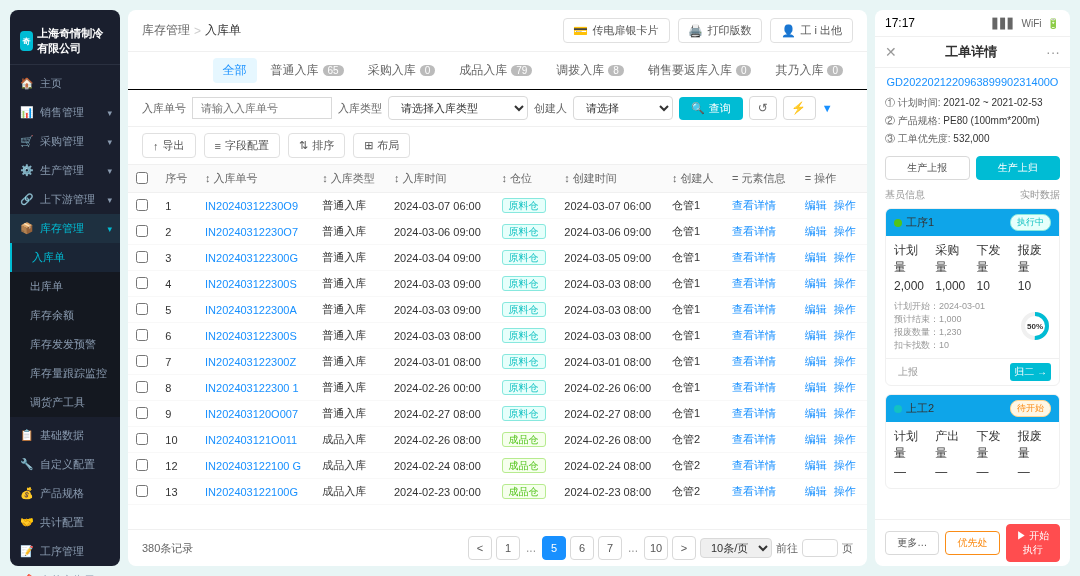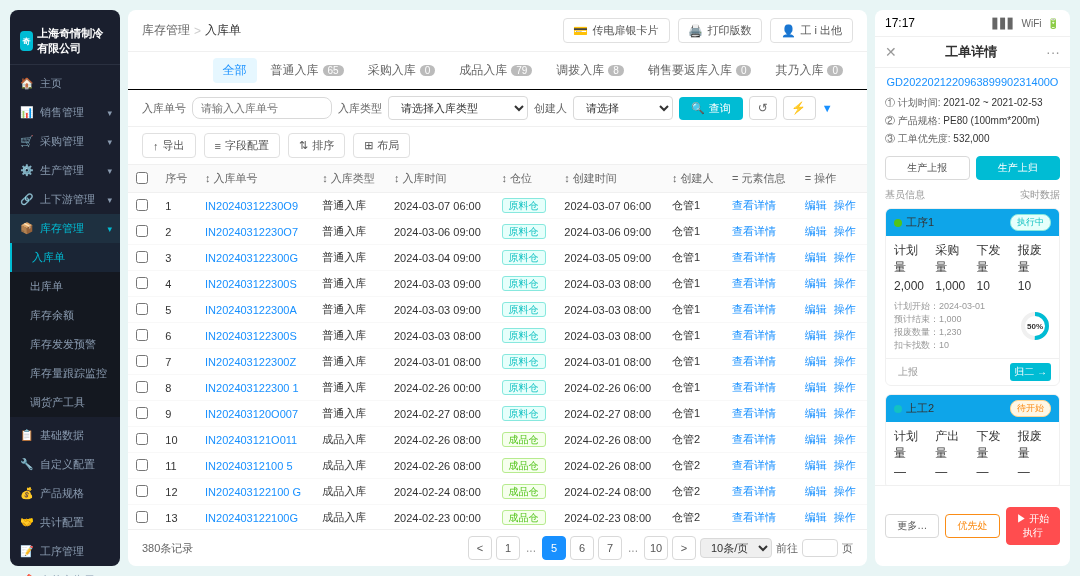--- a/index.html
+++ b/index.html
@@ -33,21 +33,21 @@
     .header-btn-icon { font-size: 12px; }
 
     
     .tab-bar { display: flex; gap: 4px; padding: 6px 14px; border-bottom: 1px solid #000000; justify-content: flex-end; }
     .tab { padding: 4px 10px; border-radius: 4px; cursor: pointer; font-size: 12px; color: #666; display: flex; align-items: center; gap: 4px; }
     .tab.active { background: #e6f7ff; color: #1890ff; }
     .tab-count { background: #bbb; color: white; border-radius: 8px; padding: 0 5px; font-size: 10px; }
 
     
     .filter-row { display: flex; align-items: center; gap: 6px; padding: 6px 14px; border-bottom: 1px solid #f0f0f0; flex-wrap: wrap; }
-    .filter-input { border: 1px solid #d9d9d9; border-radius: 8px; padding: 4px 8px; font-size: 11px; color: #333; width: 140px; }
+    .filter-input { border: 1px solid #d9d9d9; border-radius: 0; padding: 4px 8px; font-size: 11px; color: #333; width: 140px; }
     .filter-select { border: 1px solid #d9d9d9; border-radius: 4px; padding: 4px 8px; font-size: 11px; color: #333; width: 140px; background: white; }
     .filter-label { font-size: 11px; color: #666; white-space: nowrap; }
     .search-btn { background: #00bcd4; color: white; border: none; border-radius: 4px; padding: 4px 12px; font-size: 11px; cursor: pointer; display: flex; align-items: center; gap: 4px; }
     .icon-btn { border: 1px solid #d9d9d9; border-radius: 4px; padding: 4px 8px; cursor: pointer; color: #666; background: white; font-size: 12px; }
     .filter-more { display: flex; align-items: center; gap: 4px; color: #1890ff; font-size: 11px; cursor: pointer; }
 
     
     .toolbar { display: flex; align-items: center; gap: 8px; padding: 6px 14px; border-bottom: 1px solid #f0f0f0; }
     .toolbar-btn { display: flex; align-items: center; gap: 4px; padding: 4px 10px; border: 1px solid #e0e0e0; border-radius: 4px; cursor: pointer; font-size: 11px; color: #555; background: white; }
 
@@ -106,21 +106,21 @@
     .badge-pending { background: #fff7e6; color: #fa8c16; border: 1px solid #ffd591; }
     .rp-step-body { padding: 6px 8px; }
     .rp-step-row { display: flex; justify-content: space-between; font-size: 12px; color: #666; margin-bottom: 3px; }
     .rp-step-row span { color: #333; }
     .rp-progress-row { display: flex; align-items: center; gap: 6px; margin-top: 4px; }
     .progress-circle { width: 32px; height: 32px; border-radius: 50%; display: flex; align-items: center; justify-content: center; font-size: 9px; font-weight: bold; position: relative; flex-shrink: 0; }
     .rp-step-foot { display: flex; justify-content: space-between; padding: 4px 8px; border-top: 1px solid #f0f0f0; }
     .rp-foot-btn { font-size: 10px; color: #999; cursor: pointer; padding: 2px 4px; border-radius: 3px; }
     .rp-foot-btn.active { background: #00bcd4; color: white; }
 
-    .rp-bottom-actions { display: flex; gap: 6px; padding: 21px 10px; border-top: 1px solid #f0f0f0; align-items: center; }
+    .rp-bottom-actions { display: flex; gap: 6px; padding: 4px 10px; border-top: 1px solid #f0f0f0; align-items: center; }
     .rp-bottom-btn { flex: 1; padding: 4px 6px; border: 1px solid #d9d9d9; border-radius: 4px; font-size: 10px; cursor: pointer; text-align: center; color: #555; background: white; }
     .rp-bottom-btn.warning { background: white; color: #fa8c16; border-color: #fa8c16; }
     .rp-bottom-btn.danger { background: #ff4d4f; border-color: #ff4d4f; color: white; }
 
     
     ::-webkit-scrollbar { width: 4px; height: 4px; }
     ::-webkit-scrollbar-track { background: #f1f1f1; }
     ::-webkit-scrollbar-thumb { background: #ccc; border-radius: 2px; }
   </style>
 </head>
@@ -450,35 +450,20 @@
       <td><a class="link-blue">查看详情</a></td>
       <td>
         <span class="action-edit">编辑</span>
         <span class="action-op">操作</span>
       </td>
     </tr>
             <tr>
       <td><input type="checkbox" class="checkbox" style=""></td>
       <td>10</td>
       <td style="color:#1890ff; cursor:pointer;">IN202403121O011</td>
-      <td>成品入库</td>
-      <td>2024-02-26 08:00</td>
-      <td><span class="tag tag-finished">成品仓</span></td>
-      <td>2024-02-26 08:00</td>
-      <td>仓管2</td>
-      <td><a class="link-blue">查看详情</a></td>
-      <td>
-        <span class="action-edit">编辑</span>
-        <span class="action-op">操作</span>
-      </td>
-    </tr>
-            <tr>
-      <td><input type="checkbox" class="checkbox" style=""></td>
-      <td>11</td>
-      <td style="color:#1890ff; cursor:pointer;">IN20240312100 5</td>
       <td>成品入库</td>
       <td>2024-02-26 08:00</td>
       <td><span class="tag tag-finished">成品仓</span></td>
       <td>2024-02-26 08:00</td>
       <td>仓管2</td>
       <td><a class="link-blue">查看详情</a></td>
       <td>
         <span class="action-edit">编辑</span>
         <span class="action-op">操作</span>
       </td>

